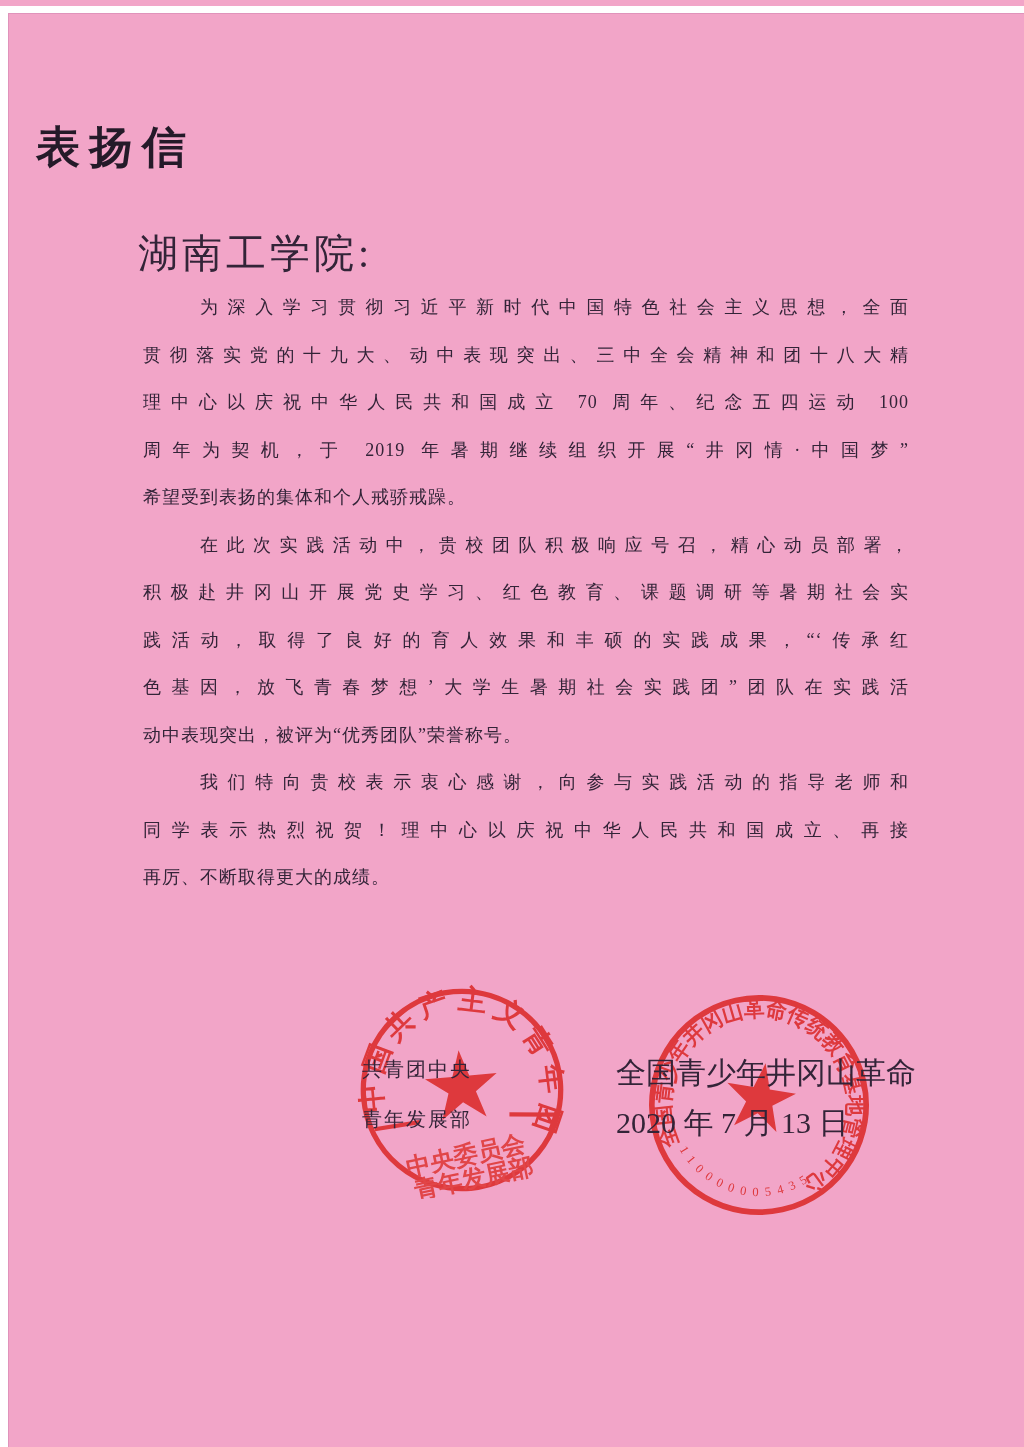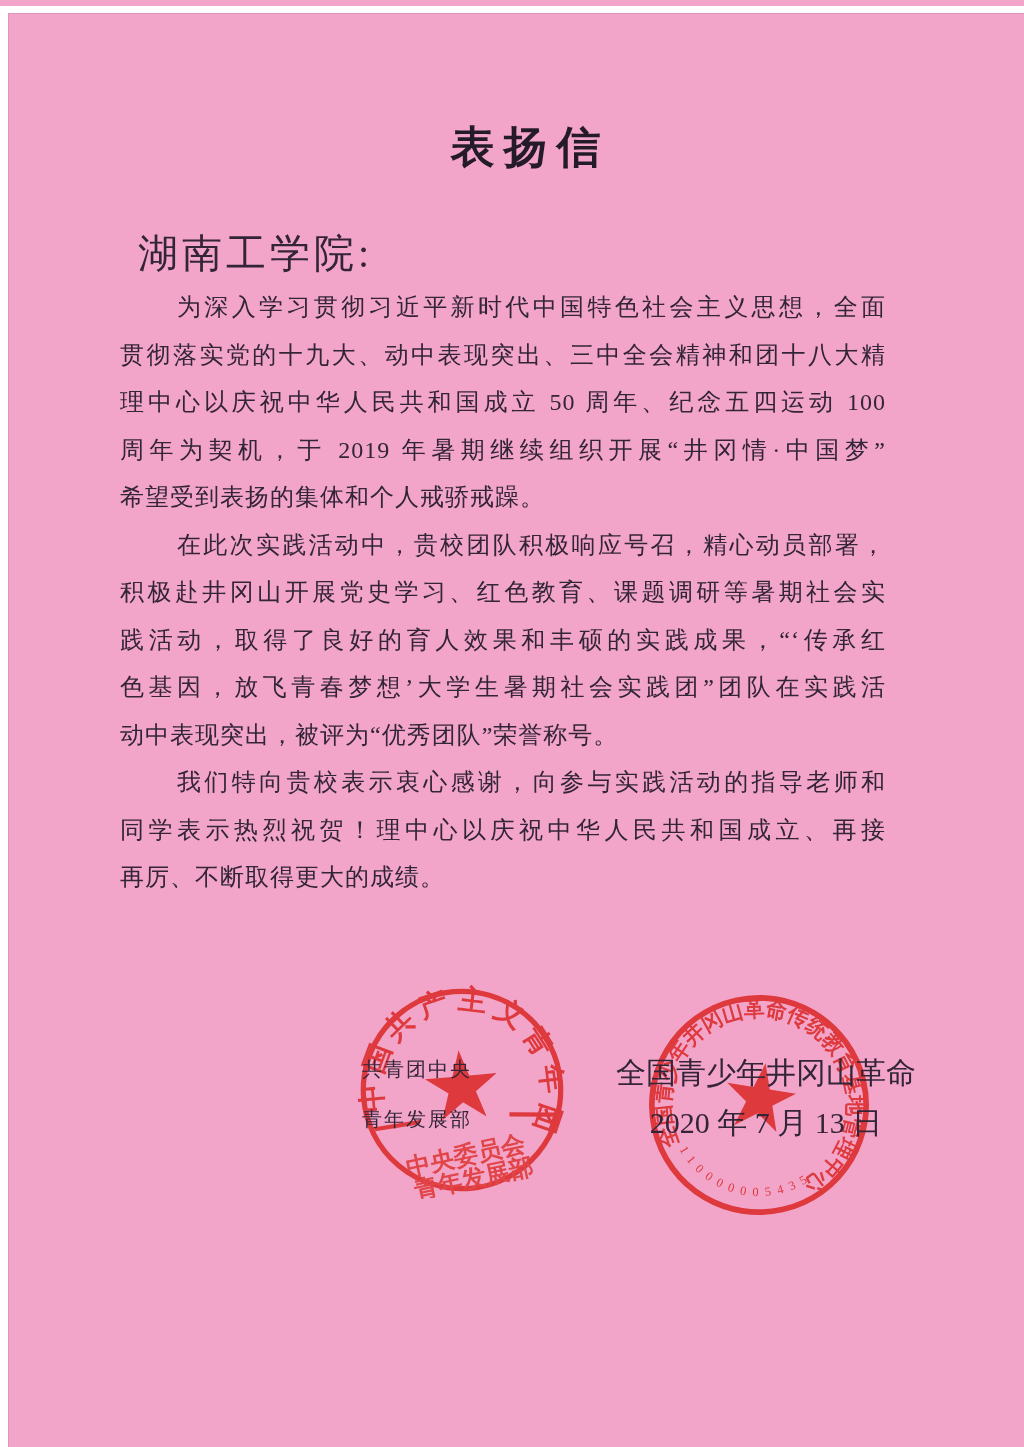--- a/index.html
+++ b/index.html
@@ -11,52 +11,52 @@
   .scan{
     position:relative;width:1024px;height:1447px;overflow:hidden;
     background:#ffffff;
     font-family:"Liberation Serif","DejaVu Serif",serif;
     color:var(--ink);
   }
   .strip-top{position:absolute;left:0;top:0;width:100%;height:6px;background:var(--paper);}
   .paper{position:absolute;left:8px;top:13px;right:0;bottom:0;background:var(--paper);
          border-top:1px solid #e093bb;border-left:1px solid #e093bb;}
   .title{position:absolute;left:0;top:118px;width:1024px;margin:0;
-         text-align:center;padding-left:36px;box-sizing:border-box;
+         padding-left:36px;box-sizing:border-box;
          font-size:44px;font-weight:bold;letter-spacing:9px;color:#241a29;}
   .salutation{position:absolute;left:138px;top:226px;font-size:40px;letter-spacing:4px;}
-  .body-block{position:absolute;left:120px;top:284px;width:766px;font-size:24px;}
+  .body-block{position:absolute;left:143px;top:284px;width:766px;font-size:18px;}
   .line{height:47.5px;line-height:47.5px;text-align:justify;text-align-last:justify;
         overflow:hidden;letter-spacing:1px;}
   .line.indent{padding-left:57px;}
   .line.p-end{text-align-last:left;}
   .sig-left{position:absolute;left:362px;top:1044px;font-size:20px;line-height:50px;letter-spacing:2px;}
   .sig-right{position:absolute;left:616px;top:1048px;font-size:30px;line-height:50px;}
-  .sig-right .row{letter-spacing:0px;text-align:center;}
+  .sig-right .row{letter-spacing:0px;}
   .seal{position:absolute;mix-blend-mode:multiply;opacity:.9;}
   .seal svg{width:100%;height:100%;display:block;}
   .seal-left{left:357px;top:985px;width:210px;height:210px;transform:rotate(-5deg);}
   .seal-right{left:645px;top:991px;width:228px;height:228px;transform:rotate(9deg);}
 </style>
 </head>
 <body>
 
 <div class="scan">
 
   <div class="strip-top"></div>
   <div class="paper"></div>
 
   <h1 class="title">表扬信</h1>
 
   <div class="salutation">湖南工学院:</div>
 
   <div class="body-block">
     <div class="line indent">为深入学习贯彻习近平新时代中国特色社会主义思想，全面</div>
     <div class="line">贯彻落实党的十九大、动中表现突出、三中全会精神和团十八大精</div>
-    <div class="line">理中心以庆祝中华人民共和国成立 50 周年、纪念五四运动 100</div>
+    <div class="line">理中心以庆祝中华人民共和国成立 70 周年、纪念五四运动 100</div>
     <div class="line">周年为契机，于 2019 年暑期继续组织开展“井冈情·中国梦”</div>
     <div class="line p-end">希望受到表扬的集体和个人戒骄戒躁。</div>
 
     <div class="line indent">在此次实践活动中，贵校团队积极响应号召，精心动员部署，</div>
     <div class="line">积极赴井冈山开展党史学习、红色教育、课题调研等暑期社会实</div>
     <div class="line">践活动，取得了良好的育人效果和丰硕的实践成果，“‘传承红</div>
     <div class="line">色基因，放飞青春梦想’大学生暑期社会实践团”团队在实践活</div>
     <div class="line p-end">动中表现突出，被评为“优秀团队”荣誉称号。</div>
 
     <div class="line indent">我们特向贵校表示衷心感谢，向参与实践活动的指导老师和</div>

